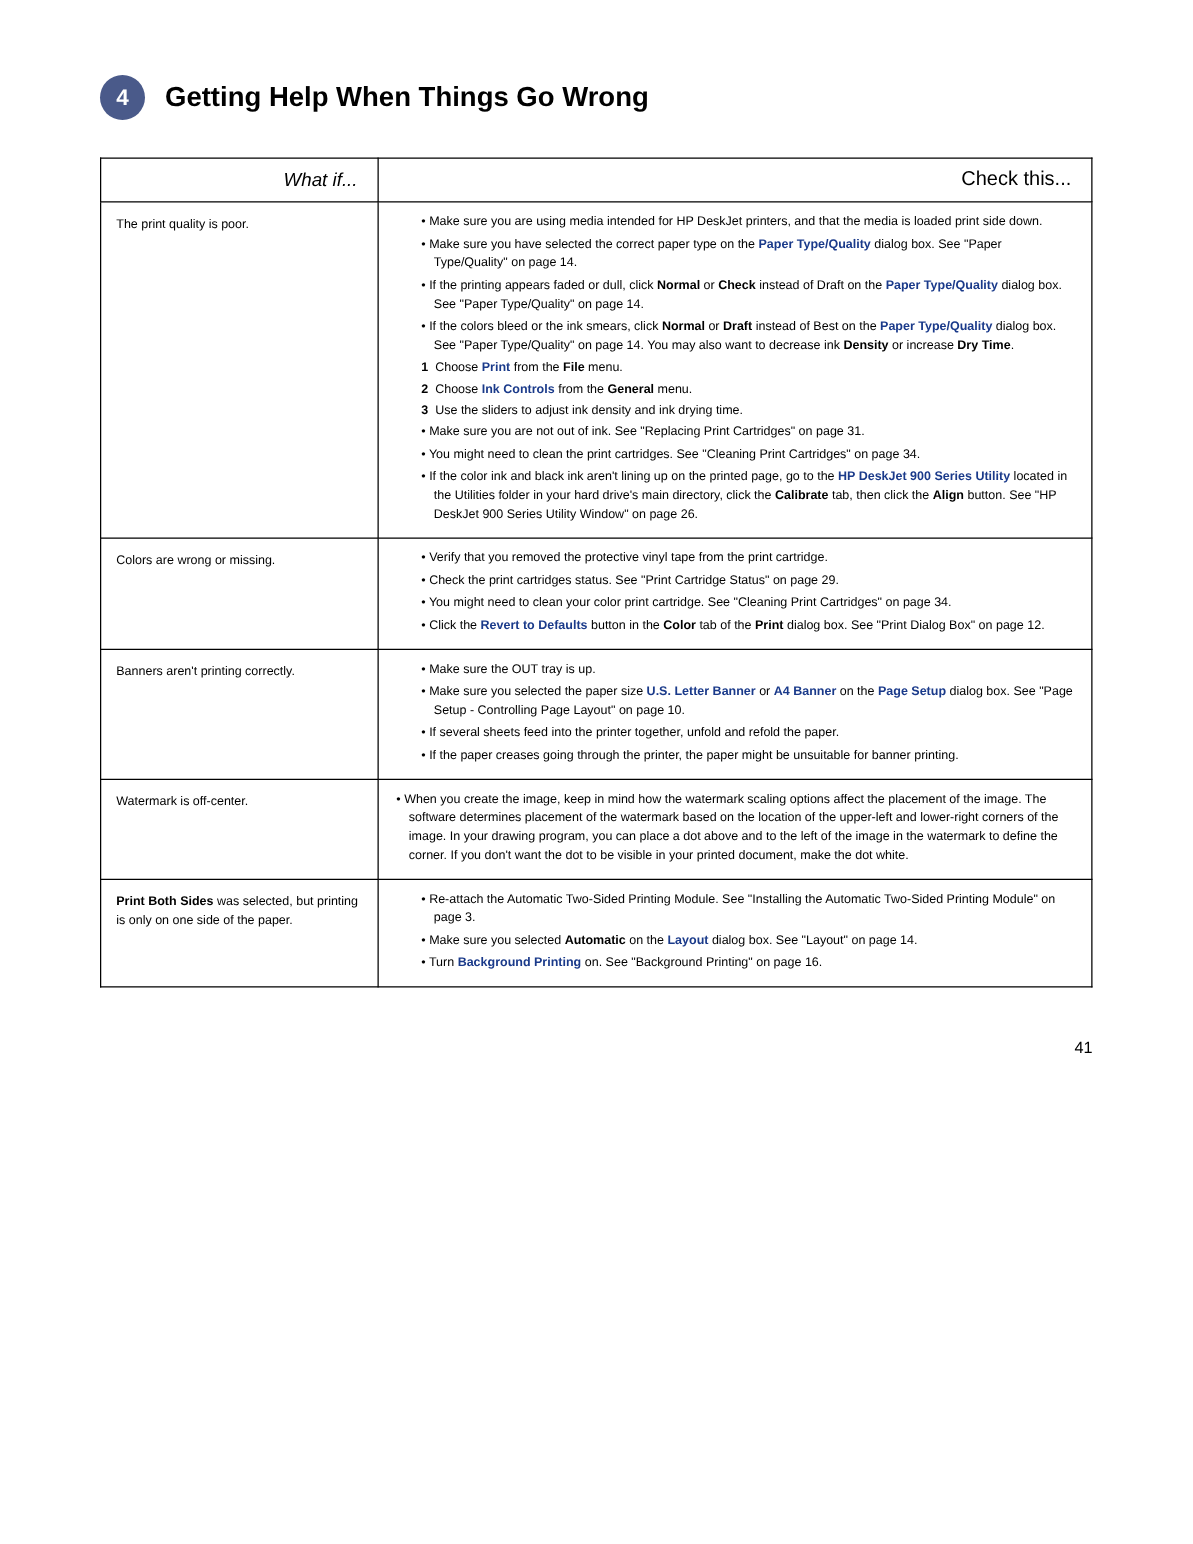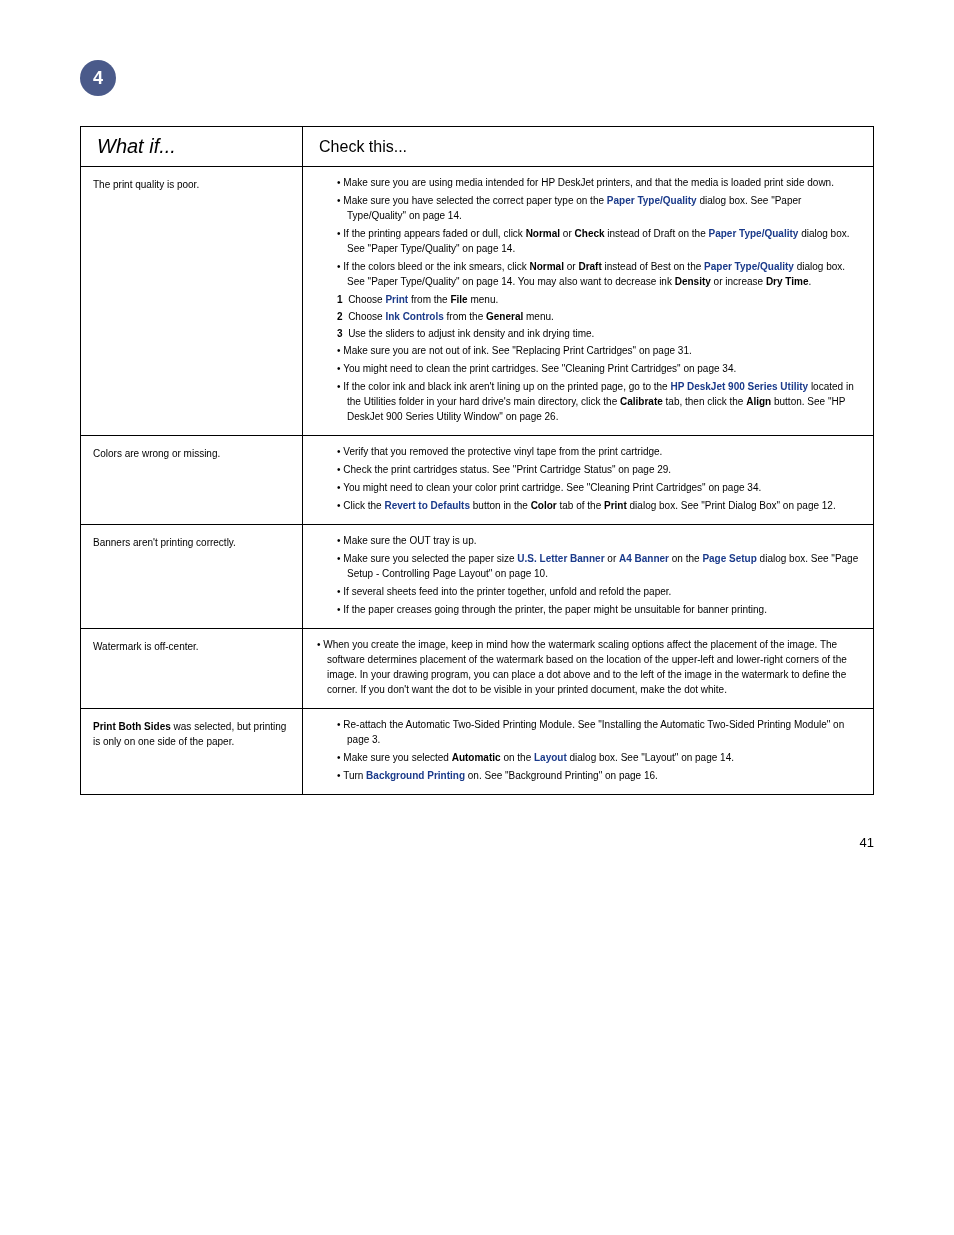--- a/index.html
+++ b/index.html
@@ -49,27 +49,27 @@
     th {
       border: 1px solid #000;
       padding: 8px 16px;
       font-size: 13px;
       font-weight: normal;
     }
 
     th.col-what {
       width: 28%;
       font-style: italic;
-      font-size: 20px;
-      text-align: left;
+      font-size: 15px;
+      text-align: right;
     }
 
     th.col-check {
       font-size: 16px;
-      text-align: left;
+      text-align: right;
     }
 
     td {
       border: 1px solid #000;
       padding: 8px 12px;
       vertical-align: top;
       font-size: 10px;
       line-height: 1.5;
     }
 
@@ -111,20 +111,21 @@
       text-align: right;
       font-size: 13px;
       margin-top: 10px;
     }
   </style>
 </head>
 <body>
 
 <div class="chapter-header">
   <div class="chapter-number">4</div>
+  <div class="chapter-title">Getting Help When Things Go Wrong</div>
 </div>
 
 <table>
   <thead>
     <tr>
       <th class="col-what">What if...</th>
       <th class="col-check">Check this...</th>
     </tr>
   </thead>
   <tbody>

